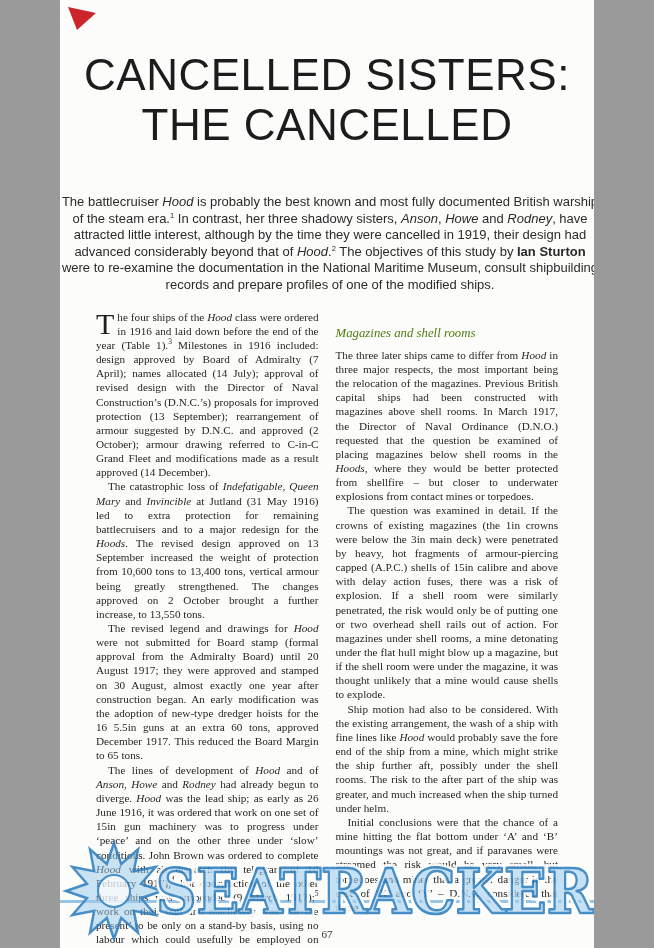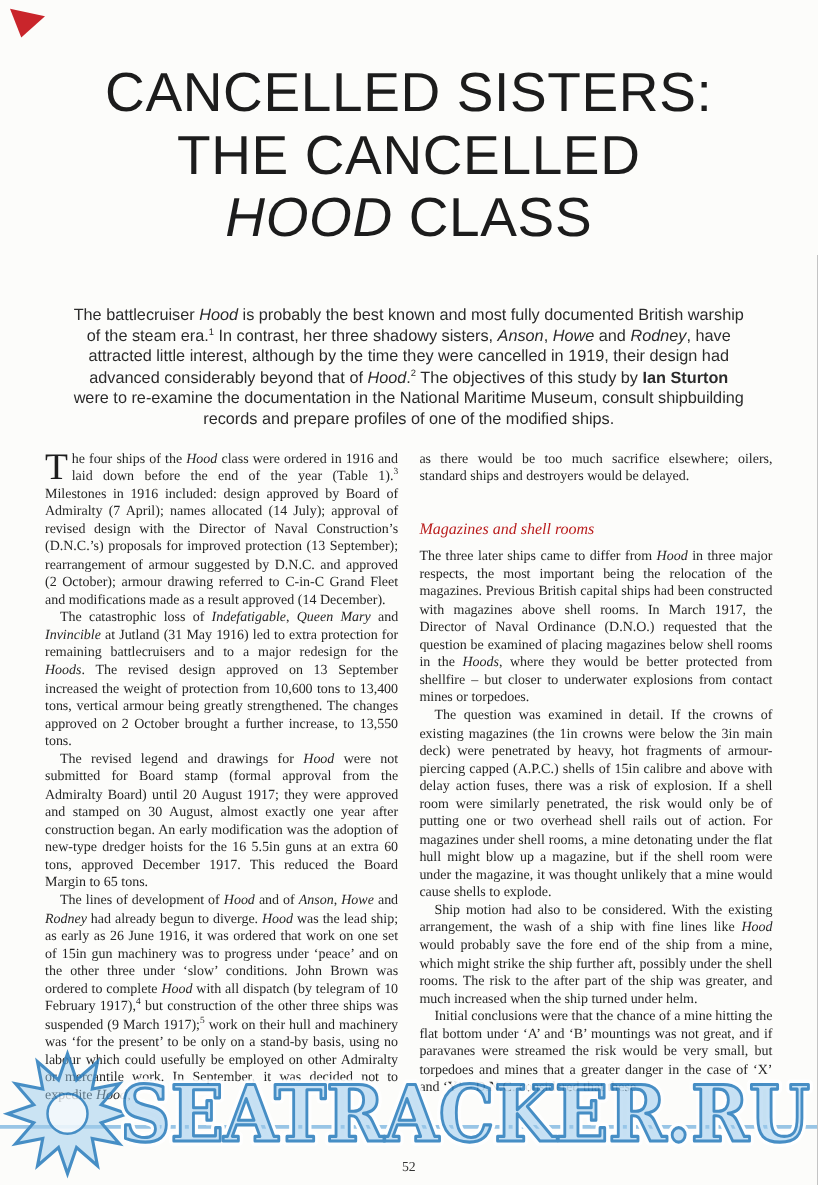--- a/index.html
+++ b/index.html
@@ -1,18 +1,18 @@
 <!DOCTYPE html>
 <html><head>
 <meta charset="utf-8">
 <style>
   html,body{margin:0;padding:0;background:#9a9a9a;}
   .page{
     position:relative;
-    width:654px;height:948px;
+    width:534px;height:948px;
     margin:0 auto;
     background:#fcfcfa;
     overflow:hidden;
     font-family:"Liberation Serif",serif;
     color:#222;
   }
   .corner-mark{position:absolute;top:4px;left:6px;width:32px;height:28px;}
   .title{
     margin:50px 0 0 0;
     text-align:center;
@@ -52,24 +52,24 @@
     font-size:30px;
     line-height:25px;
     padding:1px 3px 0 0;
     color:#1e1e1e;
   }
   sup{font-size:7.5px;line-height:0;vertical-align:super;}
   .section-heading{
     font-size:12.8px;
     font-weight:normal;
     font-style:italic;
-    margin:28px 0 8px 0;
+    margin:16px 0 8px 0;
     text-align:left;
     text-indent:0;
-    color:#b91c1c;
+    color:#4d7c0f;
   }
   .page-number{
     position:absolute;
     left:0;right:0;
     bottom:8px;
     text-align:center;
     font-size:11px;
     color:#333;
   }
   .watermark{
@@ -92,46 +92,44 @@
 
   <div class="corner-mark">
     <svg width="32" height="28" viewBox="0 0 32 28">
       <polygon points="2,3 30,9 11,26" fill="#c9252b"></polygon>
     </svg>
   </div>
 
   <h1 class="title">
     <span>CANCELLED SISTERS:</span><br>
     <span>THE CANCELLED</span><br>
-    <span><i>HOOD</i> CLASS</span>
   </h1>
 
   <p class="intro">The battlecruiser <i>Hood</i> is probably the best known and most fully documented British warship of the steam era.<sup>1</sup> In contrast, her three shadowy sisters, <i>Anson</i>, <i>Howe</i> and <i>Rodney</i>, have attracted little interest, although by the time they were cancelled in 1919, their design had advanced considerably beyond that of <i>Hood</i>.<sup>2</sup> The objectives of this study by <b>Ian Sturton</b> were to re-examine the documentation in the National Maritime Museum, consult shipbuilding records and prepare profiles of one of the modified ships.</p>
 
   <div class="columns">
 
     <div class="col">
       <p class="first"><span class="dropcap">T</span><span>he four ships of the <i>Hood</i> class were ordered in 1916 and laid down before the end of the year (Table 1).<sup>3</sup> Milestones in 1916 included: design approved by Board of Admiralty (7 April); names allocated (14 July); approval of revised design with the Director of Naval Construction’s (D.N.C.’s) proposals for improved protection (13 September); rearrangement of armour suggested by D.N.C. and approved (2 October); armour drawing referred to C-in-C Grand Fleet and modifications made as a result approved (14 December).</span></p>
       <p>The catastrophic loss of <i>Indefatigable</i>, <i>Queen Mary</i> and <i>Invincible</i> at Jutland (31 May 1916) led to extra protection for remaining battlecruisers and to a major redesign for the <i>Hoods</i>. The revised design approved on 13 September increased the weight of protection from 10,600 tons to 13,400 tons, vertical armour being greatly strengthened. The changes approved on 2 October brought a further increase, to 13,550 tons.</p>
       <p>The revised legend and drawings for <i>Hood</i> were not submitted for Board stamp (formal approval from the Admiralty Board) until 20 August 1917; they were approved and stamped on 30 August, almost exactly one year after construction began. An early modification was the adoption of new-type dredger hoists for the 16 5.5in guns at an extra 60 tons, approved December 1917. This reduced the Board Margin to 65 tons.</p>
       <p>The lines of development of <i>Hood</i> and of <i>Anson</i>, <i>Howe</i> and <i>Rodney</i> had already begun to diverge. <i>Hood</i> was the lead ship; as early as 26 June 1916, it was ordered that work on one set of 15in gun machinery was to progress under ‘peace’ and on the other three under ‘slow’ conditions. John Brown was ordered to complete <i>Hood</i> with all dispatch (by telegram of 10 February 1917),<sup>4</sup> but construction of the other three ships was suspended (9 March 1917);<sup>5</sup> work on their hull and machinery was ‘for the present’ to be only on a stand-by basis, using no labour which could usefully be employed on other Admiralty or mercantile work. In September, it was decided not to expedite <i>Hood</i>,</p>
     </div>
 
     <div class="col">
-      <p class="first">as there would be too much sacrifice elsewhere; oilers, standard ships and destroyers would be delayed.</p>
       <h3 class="section-heading">Magazines and shell rooms</h3>
       <p class="first">The three later ships came to differ from <i>Hood</i> in three major respects, the most important being the relocation of the magazines. Previous British capital ships had been constructed with magazines above shell rooms. In March 1917, the Director of Naval Ordinance (D.N.O.) requested that the question be examined of placing magazines below shell rooms in the <i>Hoods</i>, where they would be better protected from shellfire – but closer to underwater explosions from contact mines or torpedoes.</p>
       <p>The question was examined in detail. If the crowns of existing magazines (the 1in crowns were below the 3in main deck) were penetrated by heavy, hot fragments of armour-piercing capped (A.P.C.) shells of 15in calibre and above with delay action fuses, there was a risk of explosion. If a shell room were similarly penetrated, the risk would only be of putting one or two overhead shell rails out of action. For magazines under shell rooms, a mine detonating under the flat hull might blow up a magazine, but if the shell room were under the magazine, it was thought unlikely that a mine would cause shells to explode.</p>
       <p>Ship motion had also to be considered. With the existing arrangement, the wash of a ship with fine lines like <i>Hood</i> would probably save the fore end of the ship from a mine, which might strike the ship further aft, possibly under the shell rooms. The risk to the after part of the ship was greater, and much increased when the ship turned under helm.</p>
       <p>Initial conclusions were that the chance of a mine hitting the flat bottom under ‘A’ and ‘B’ mountings was not great, and if paravanes were streamed the risk would be very small, but torpedoes and mines that a greater danger in the case of ‘X’ and ‘Y’ – D.N.C. considered that these</p>
     </div>
 
   </div>
 
-  <div class="page-number">52</div>
+  <div class="page-number">67</div>
 
   <svg class="watermark" viewBox="0 0 654 145">
     <rect x="0" y="97" width="654" height="3" fill="#5aa3d8" opacity="0.7"></rect>
     <polygon points="102,88 81,80.8 95.6,64 73.8,68.2 78,46.4 61.2,61 54,40 46.8,61 30,46.4 34.2,68.2 12.4,64 27,80.8 6,88 27,95.2 12.4,112 34.2,107.8 30,129.6 46.8,115 54,136 61.2,115 78,129.6 73.8,107.8 95.6,112 81,95.2" fill="rgba(150,200,235,0.55)" stroke="#2e7fbe" stroke-width="2.5"></polygon>
     <circle cx="54" cy="88" r="16" fill="rgba(255,255,255,0.75)" stroke="#2e7fbe" stroke-width="2"></circle>
     <text class="wm-text" x="96" y="110" textLength="552" lengthAdjust="spacingAndGlyphs" fill="none" stroke="#ffffff" stroke-width="8" stroke-linejoin="round">SEATRACKER.RU</text>
     <text class="wm-text" x="96" y="110" textLength="552" lengthAdjust="spacingAndGlyphs" fill="rgba(140,195,235,0.55)" stroke="#2e7fbe" stroke-width="2.5" stroke-linejoin="round">SEATRACKER.RU</text>
   </svg>
 
 </div>

